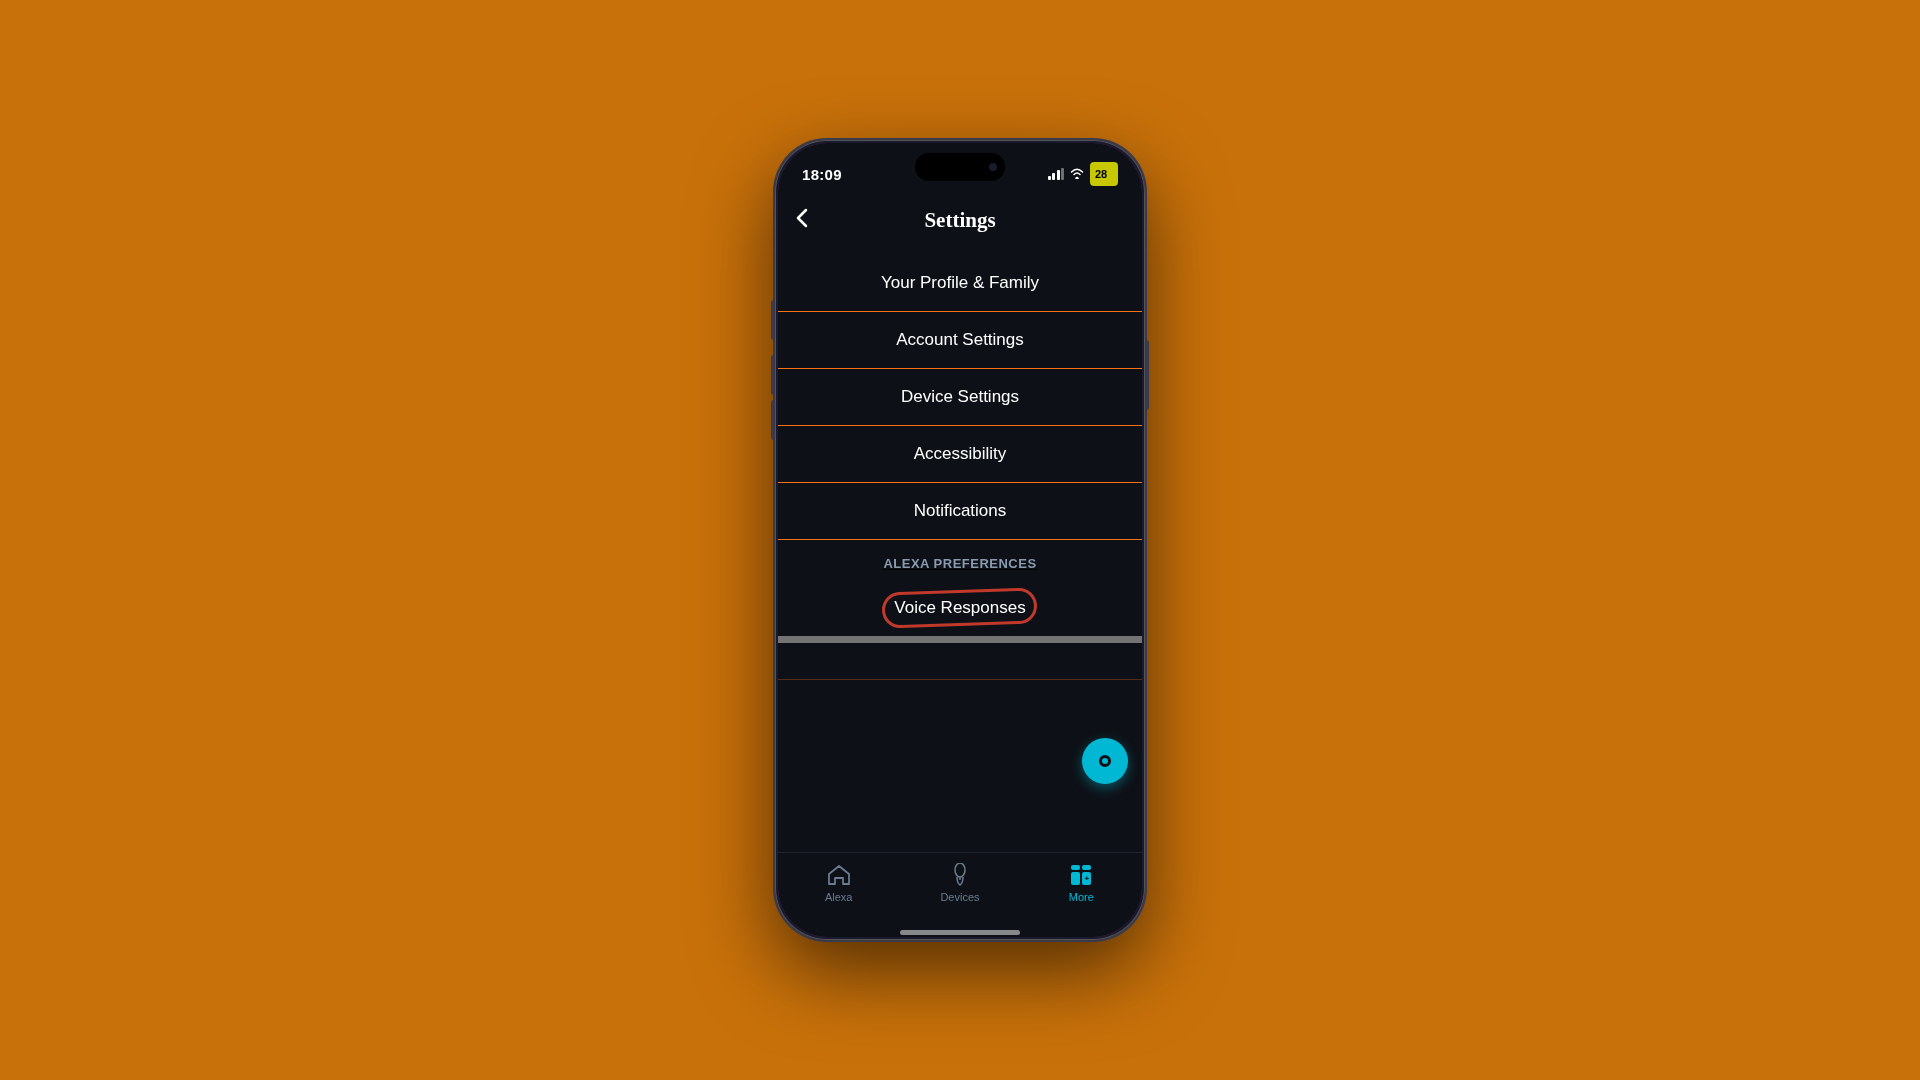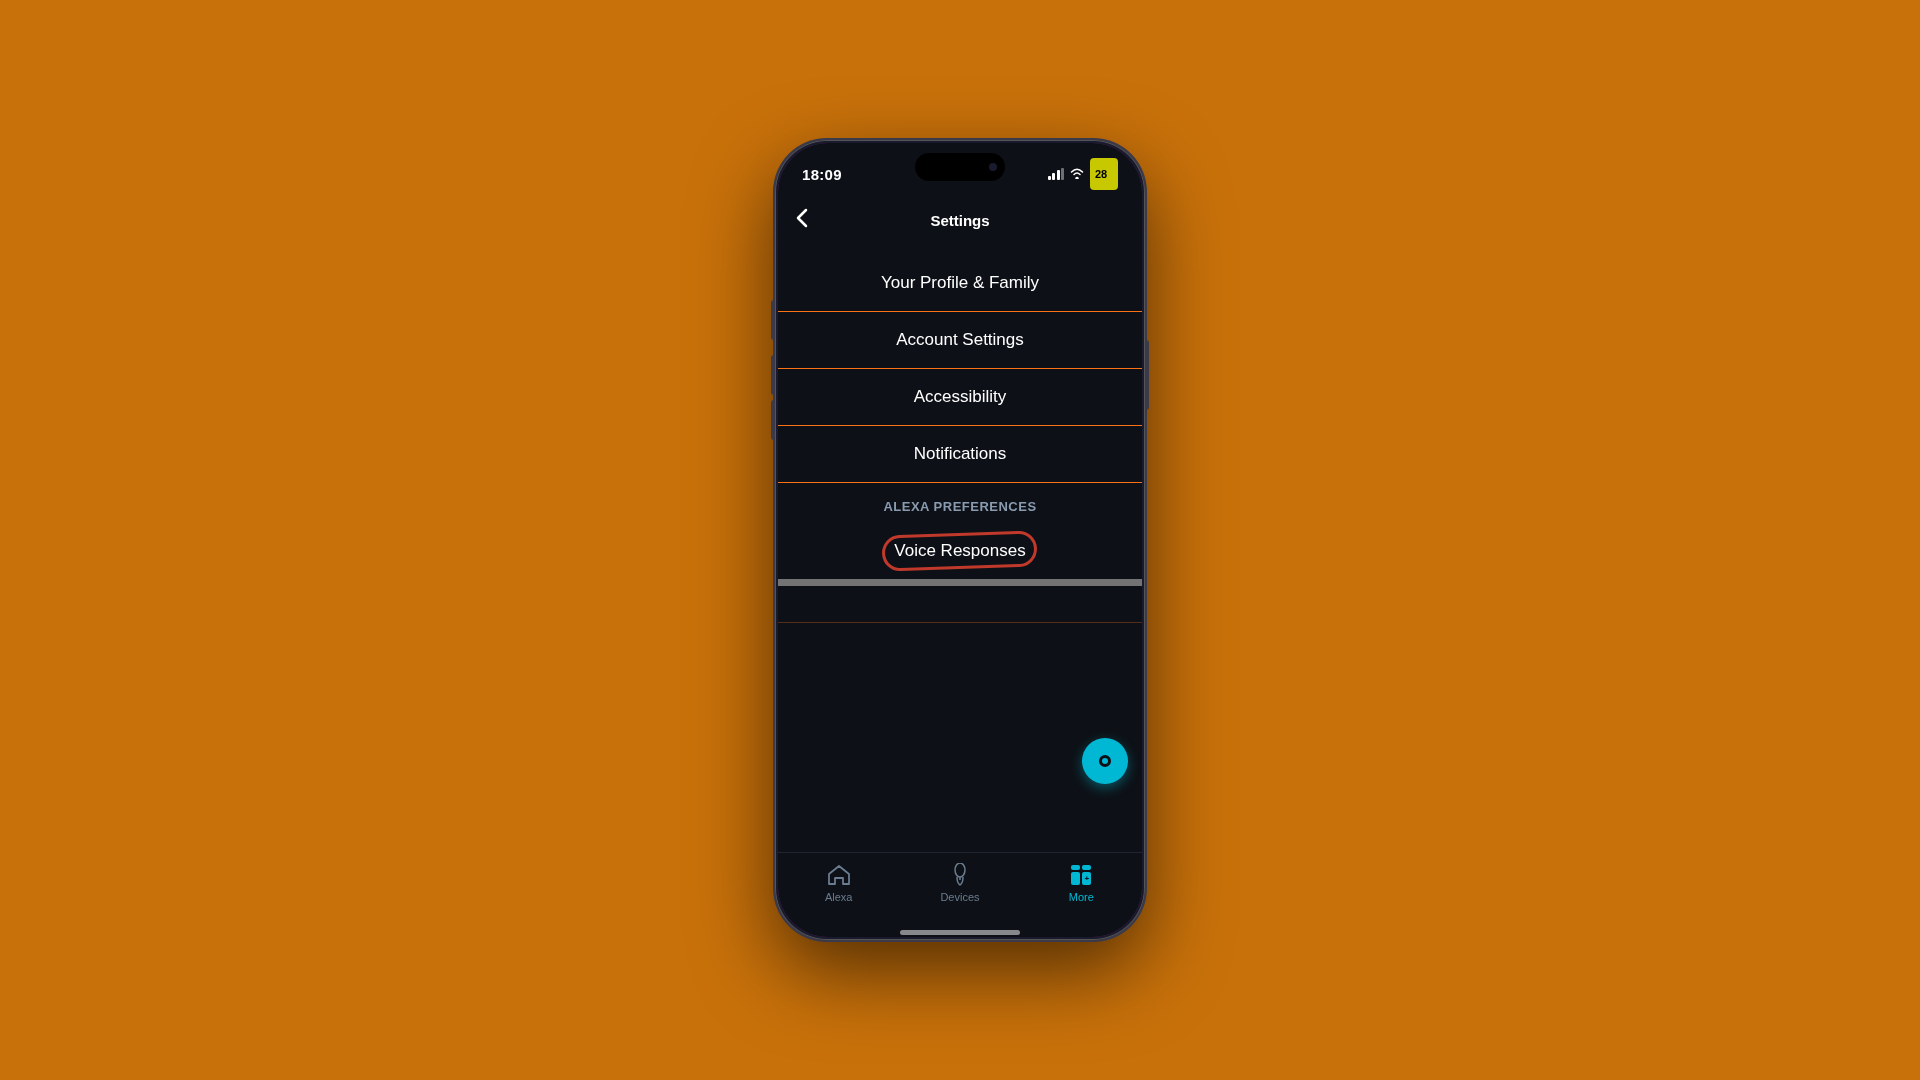--- a/index.html
+++ b/index.html
@@ -127,21 +127,21 @@
       color: #ffffff;
     }
 
     .battery-container {
       display: flex;
       align-items: center;
       background: #c8c800;
       border-radius: 4px;
       padding: 2px 5px;
       position: relative;
-      height: 32px;
+      height: 24px;
       min-width: 28px;
     }
 
     .battery-text {
       font-size: 11px;
       font-weight: 700;
       color: #000;
     }
 
     
@@ -158,23 +158,24 @@
     .back-button {
       position: absolute;
       left: 18px;
       color: #ffffff;
       font-size: 22px;
       cursor: pointer;
       line-height: 1;
     }
 
     .header-title {
-      font-size: 15px;
+      font-size: 21px;
       font-weight: 600;
       color: #ffffff;
+      font-family: Liberation Serif, serif;
     }
 
     
     .settings-list {
       flex: 1;
       background: #0d1117;
       overflow: hidden;
       padding-top: 8px;
     }
 
@@ -186,20 +187,21 @@
     }
 
     .settings-item-text {
       font-size: 17px;
       color: #ffffff;
       font-weight: 400;
     }
 
     .section-header {
       padding: 18px 38px 8px;
+      text-decoration: underline;
     }
 
     .section-header-text {
       font-size: 13px;
       font-weight: 600;
       color: #8a9bb0;
       text-transform: uppercase;
       letter-spacing: 0.5px;
     }
 
@@ -386,20 +388,23 @@
       <div class="settings-list" style="position:relative;">
 
         <div class="settings-item">
           <span class="settings-item-text">Your Profile &amp; Family</span>
         </div>
 
         <div class="settings-item">
           <span class="settings-item-text">Account Settings</span>
         </div>
 
+        <div class="settings-item">
+          <span class="settings-item-text">Device Settings</span>
+        </div>
 
         <div class="settings-item">
           <span class="settings-item-text">Accessibility</span>
         </div>
 
 
         <div class="settings-item">
           <span class="settings-item-text">Notifications</span>
         </div>
 

